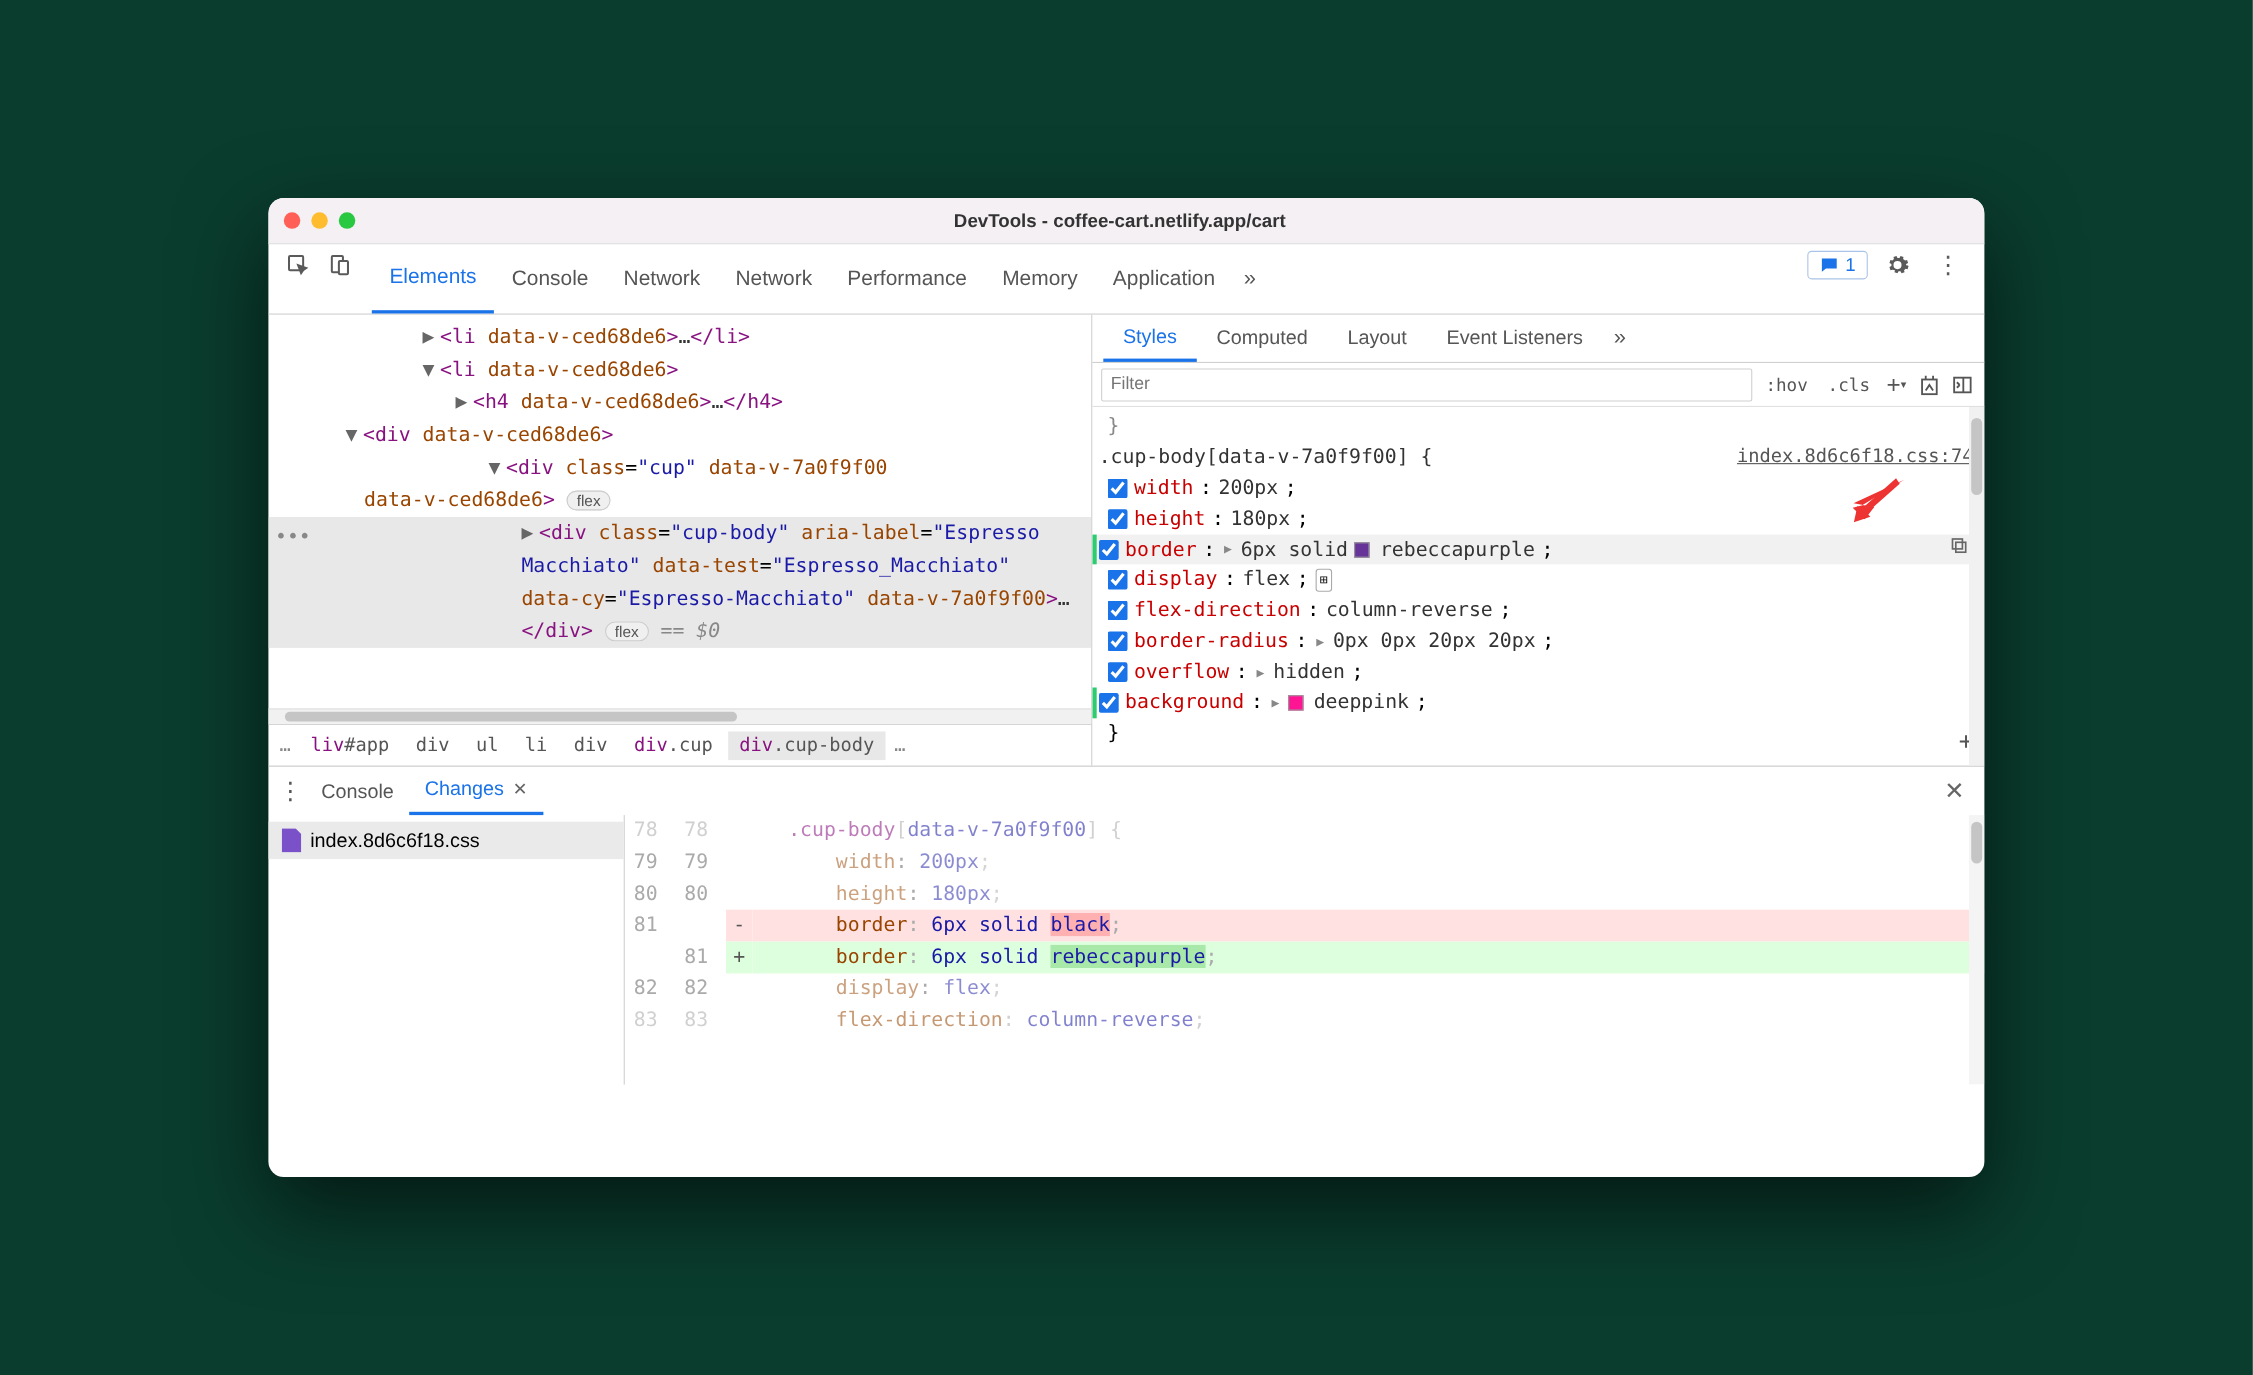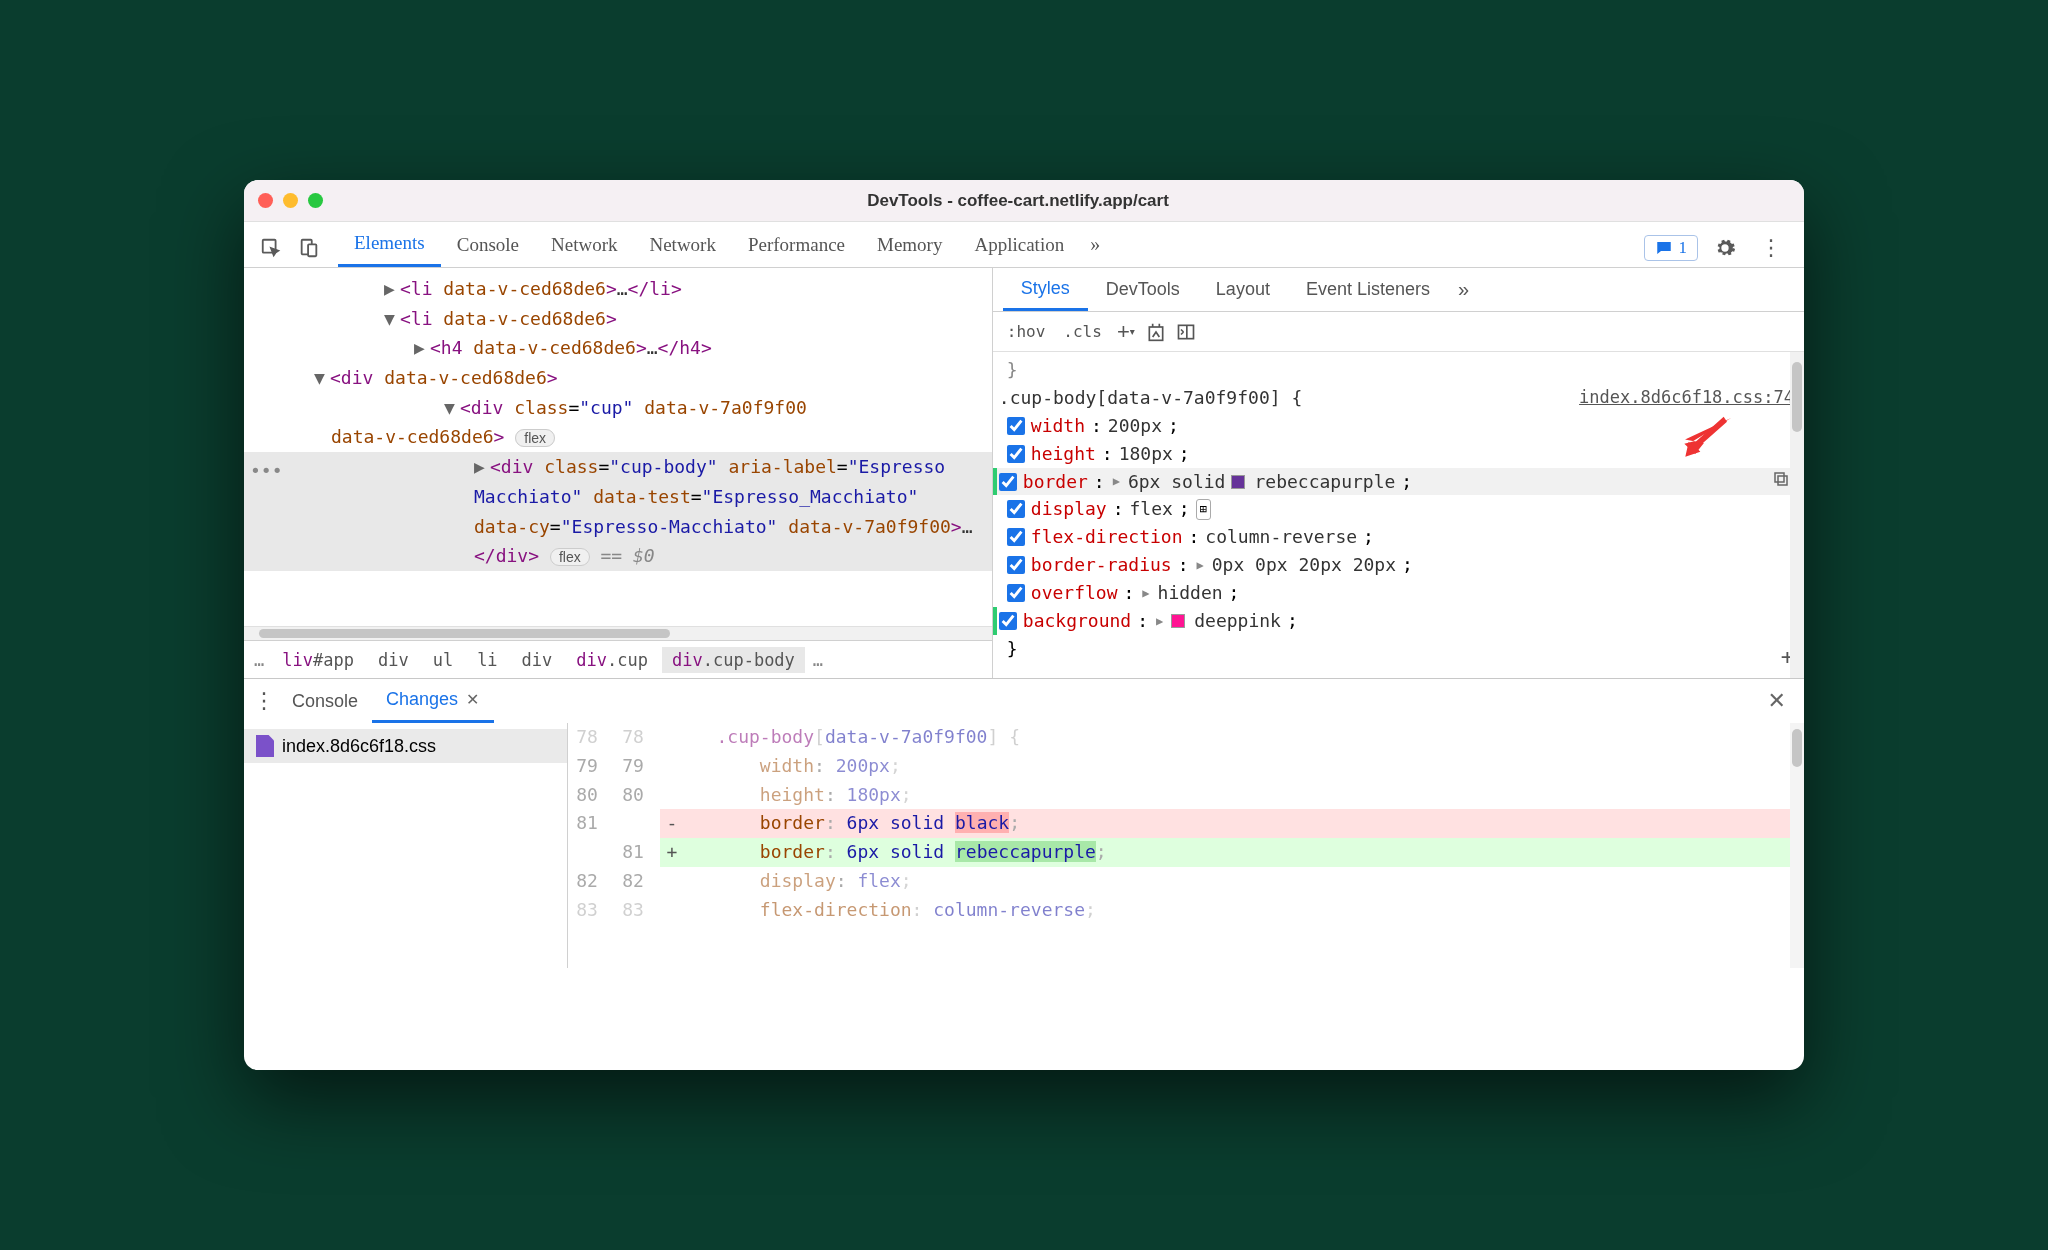--- a/index.html
+++ b/index.html
@@ -33,26 +33,25 @@
   border-bottom: 1px solid #e0e0e0;
 }
 .traffic { display: flex; gap: 10px; }
 .dot { width: 15px; height: 15px; border-radius: 50%; }
 .dot.red { background: #ff5f57; }
 .dot.yellow { background: #febc2e; }
 .dot.green { background: #28c840; }
 .title { position: absolute; left: 0; right: 12px; text-align: center; font-weight: 600; color: #333; font-size: 17px; }
 
 .toolbar {
-  height: 46px;
+  height: 64px;
   display: flex;
-  align-items: flex-end;
+  align-items: flex-start;
   border-bottom: 1px solid #d0d0d0;
   padding: 0 8px;
-  font-family: Liberation Serif, serif;
 }
 .tb-icon {
   width: 38px; height: 38px;
   display: flex; align-items: center; justify-content: center;
   color: #5a5a5a;
   cursor: pointer;
 }
 .tabs-main { display: flex; align-items: center; height: 100%; margin-left: 10px; flex: 1; }
 .tab-main { padding: 0 16px; height: 100%; display: flex; align-items: center; color: #555; cursor: pointer; font-size: 19px; }
 .tab-main.active { color: #1a73e8; border-bottom: 3px solid #1a73e8; font-weight: 500; }
@@ -263,26 +262,27 @@
         <span class="crumb">div</span>
         <span class="crumb"><span class="sel">div</span>.cup</span>
         <span class="crumb active"><span class="sel">div</span>.cup-body</span>
         <span class="crumb-ellip">…</span>
       </div>
     </div>
 
     <div class="right-pane">
       <div class="styles-tabs">
         <div class="stab active">Styles</div>
-        <div class="stab">DevTools</div>
+        <div class="stab">Computed</div>
         <div class="stab">Layout</div>
         <div class="stab">Event Listeners</div>
         <div class="chevrons">»</div>
       </div>
       <div class="filter-row">
+        <input class="filter-input" placeholder="Filter" style="">
         <span class="filter-btn">:hov</span>
         <span class="filter-btn">.cls</span>
         <span class="filter-ico" style="font-size:22px;">+<sub style="font-size:10px;">▾</sub></span>
         <span class="filter-ico">
             <svg width="20" height="20" viewBox="0 0 24 24" fill="none" stroke="currentColor" stroke-width="2">
               <rect x="4" y="6" width="16" height="16"></rect>
               <path d="M8 2v4M16 2v4"></path>
               <path d="M8 18l4-6 4 6"></path>
             </svg>
           </span>

